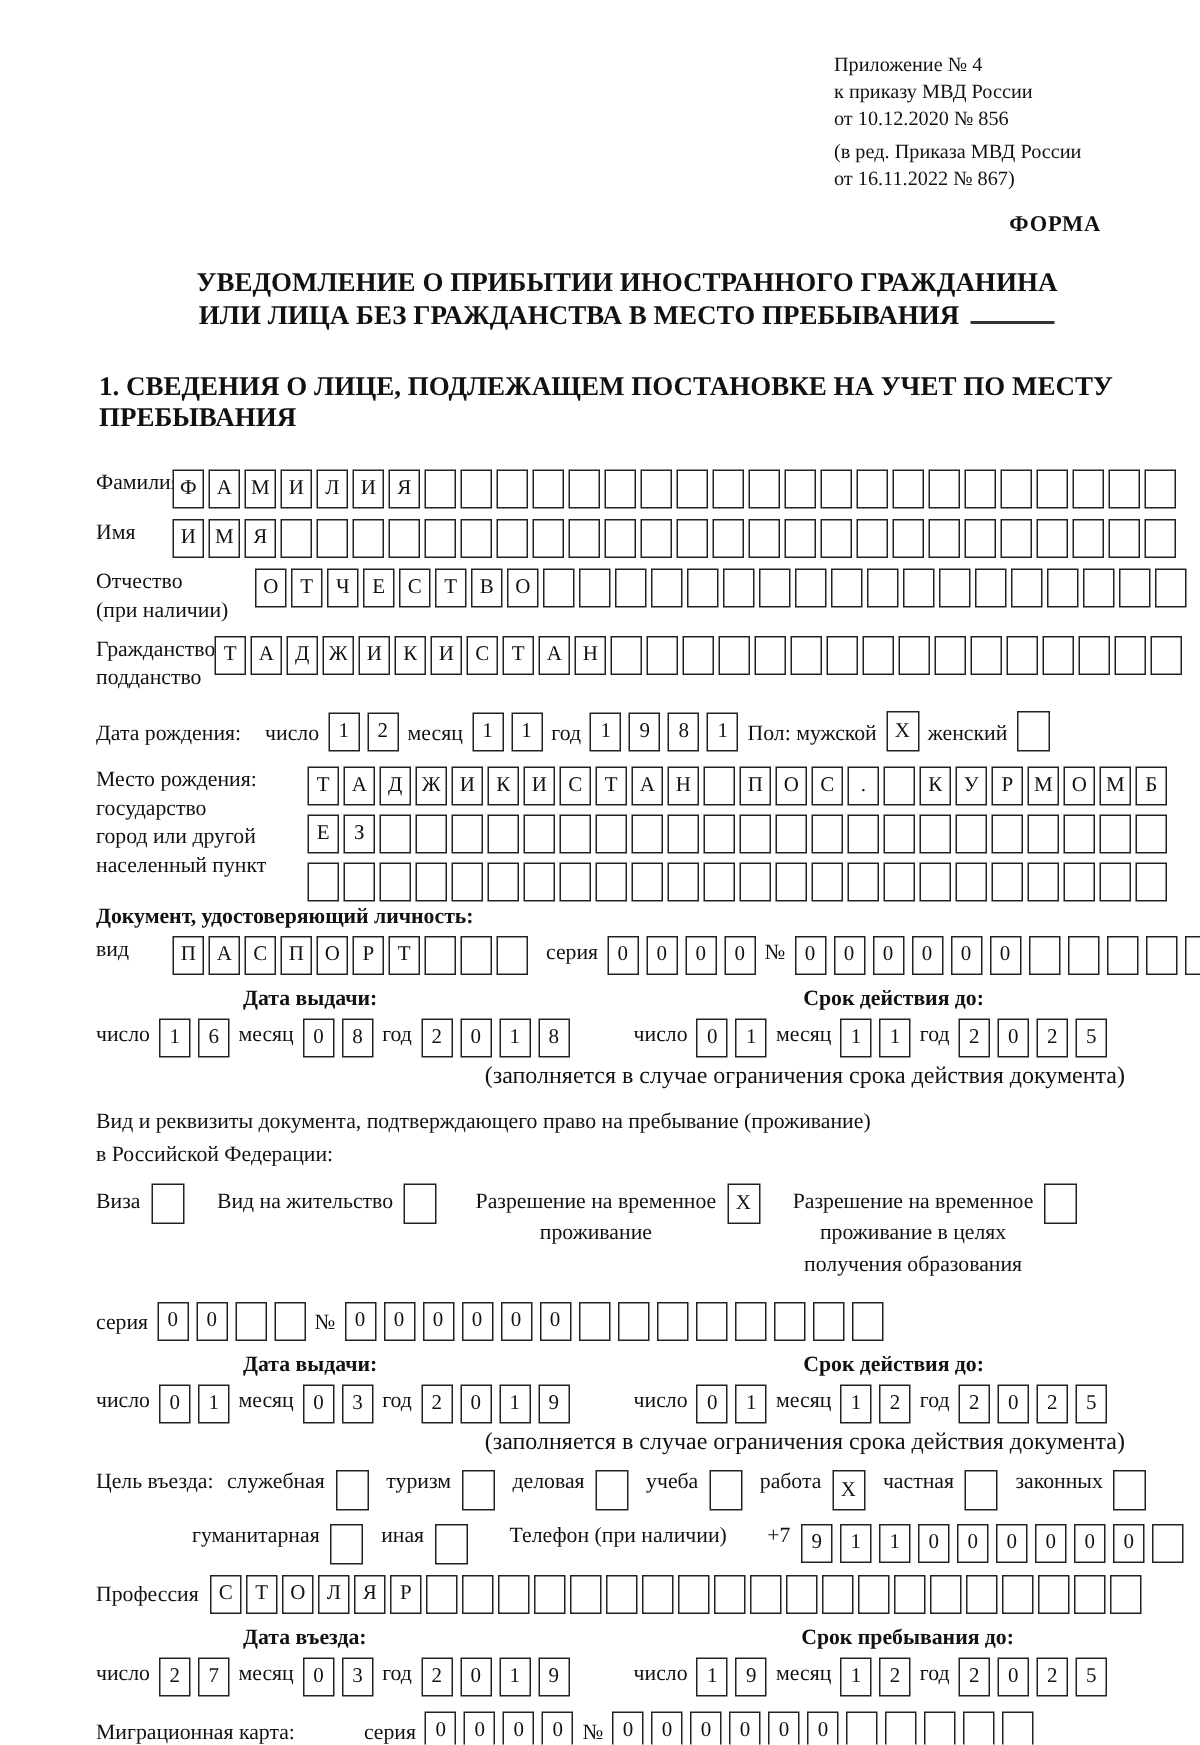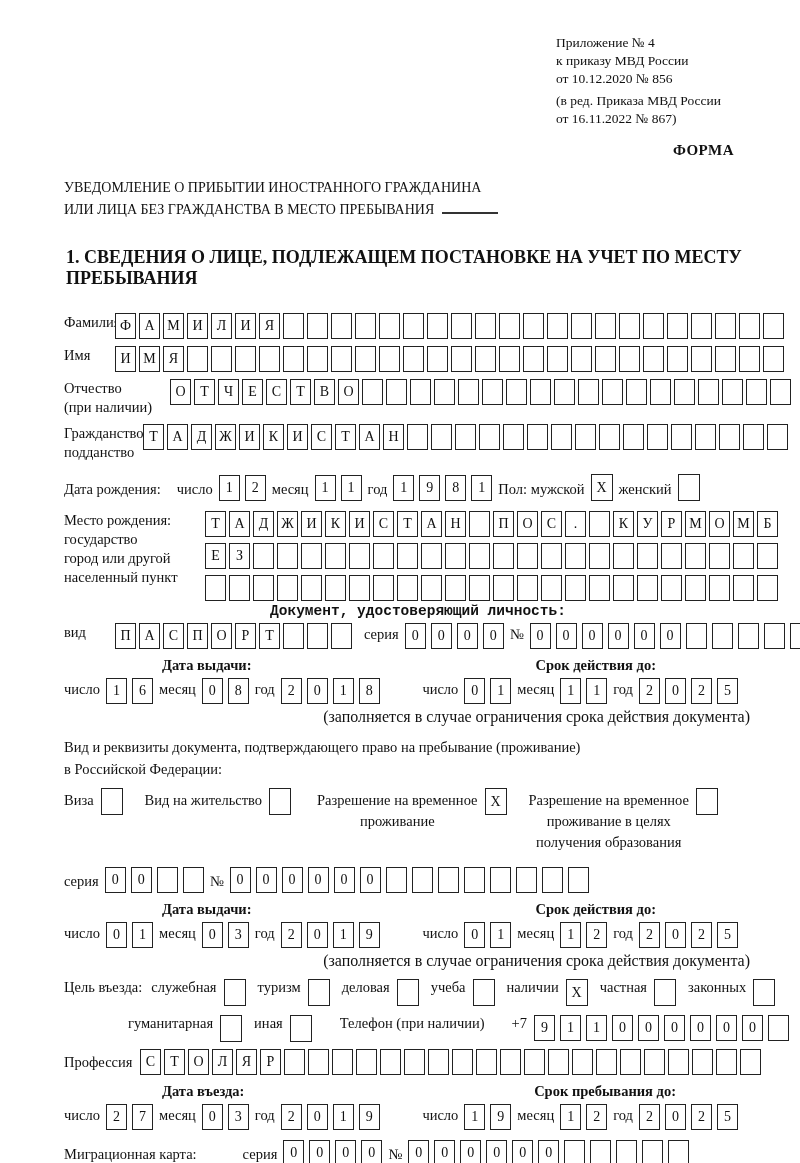--- a/index.html
+++ b/index.html
@@ -10,21 +10,21 @@
     color:#111; font-size:14.5px;
   }
   .page { padding:34px 28px 10px 64px; position:relative; }
 
   
   .appendix { margin-left:auto; width:216px; font-size:13.5px; line-height:18px; }
   .appendix .gap { height:4px; }
   .forma { text-align:right; font-weight:bold; font-size:15px; letter-spacing:.5px; margin:14px 38px 0 0; }
 
   
-  .title { text-align:left; font-weight:normal; font-size:14px; line-height:22px; margin-top:18px; }
+  .title { text-align:center; font-weight:bold; font-size:18px; line-height:22px; margin-top:18px; }
   .title-underline { display:inline-block; width:56px; border-bottom:2px solid #333; height:14px; margin-left:8px; }
 
   .sec-heading { font-weight:bold; font-size:18px; margin-top:26px; margin-left:2px; }
 
   
   .cellrow { display:inline-flex; gap:3px; }
   .cellrow.wide { gap:5px; }
   .cell {
     width:21px; height:26px; flex:0 0 21px;
     border:1.6px solid #222; background:#fff;
@@ -42,21 +42,21 @@
   .flabel { display:inline-block; line-height:19px; white-space:pre-line; }
   .w50 { width:51px; flex:0 0 51px; }
   .w78 { width:79px; flex:0 0 79px; }
   .w105 { width:106px; flex:0 0 106px; }
   .w140 { width:141px; flex:0 0 141px; }
   .stack { display:flex; flex-direction:column; gap:6px; }
 
   .inlbl { margin:3px 6px 0 6px; white-space:nowrap; }
   .inlbl.first { margin-left:0; }
 
-  .center-bold { text-align:center; font-weight:bold; margin-top:8px;font-family:Liberation Mono, monospace; }
+  .center-bold { font-weight:bold; margin-top:8px; }
 
   .hdr-row { display:flex; margin-top:8px; font-weight:bold; }
   .hdr-left { margin-left:98px; }
   .hdr-right { margin-left:auto; margin-right:116px; }
   .date-row { display:flex; align-items:flex-start; margin-top:4px; }
   .date-right { margin-left:auto; margin-right:34px; display:flex; align-items:flex-start; }
   .note-row { text-align:right; font-size:16px; margin:4px 22px 0 0; }
 
   .para { margin-top:10px; line-height:22px; }
 
@@ -522,21 +522,21 @@
   <div class="purpose-row">
     <span class="plabel first">Цель въезда:</span>
     <span class="plabel" style="margin-left:2px;">служебная</span>
     <span class="cb"></span>
     <span class="plabel">туризм</span>
     <span class="cb"></span>
     <span class="plabel">деловая</span>
     <span class="cb"></span>
     <span class="plabel">учеба</span>
     <span class="cb"></span>
-    <span class="plabel">наличии</span>
+    <span class="plabel">работа</span>
     <span class="cb">X</span>
     <span class="plabel">частная</span>
     <span class="cb"></span>
     <span class="plabel">законных</span>
     <span class="cb"></span>
   </div>
 
   <div class="purpose-row" style="margin-left:64px;">
     <span class="plabel first">гуманитарная</span>
     <span class="cb"></span>

